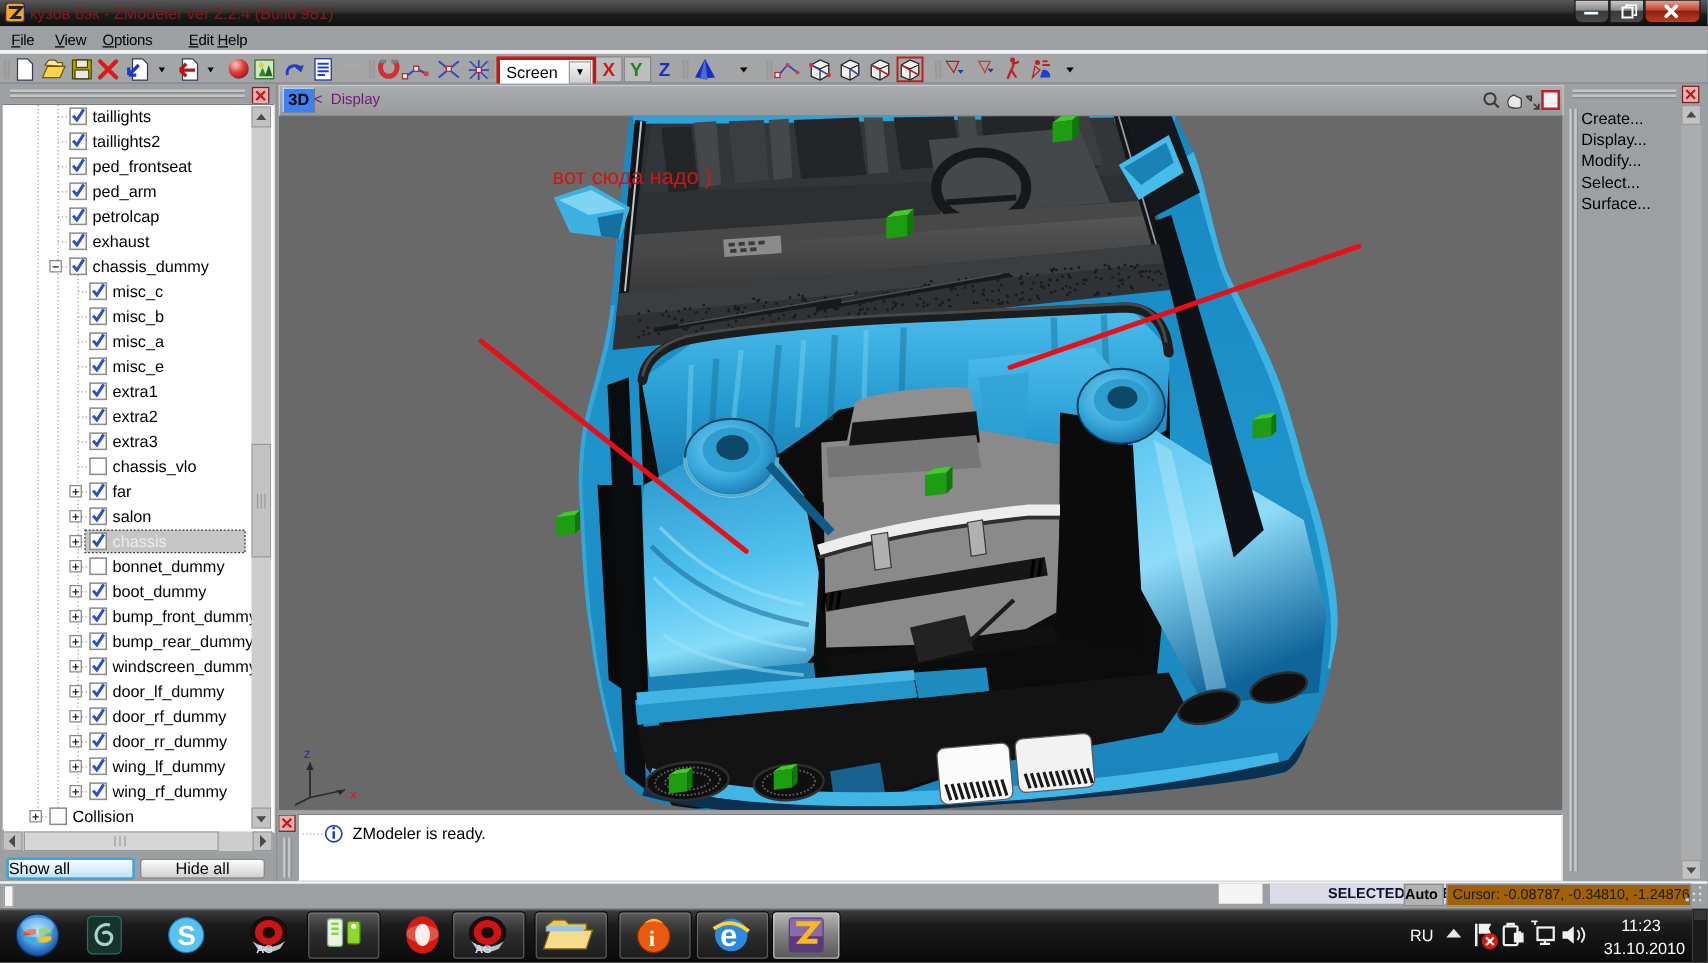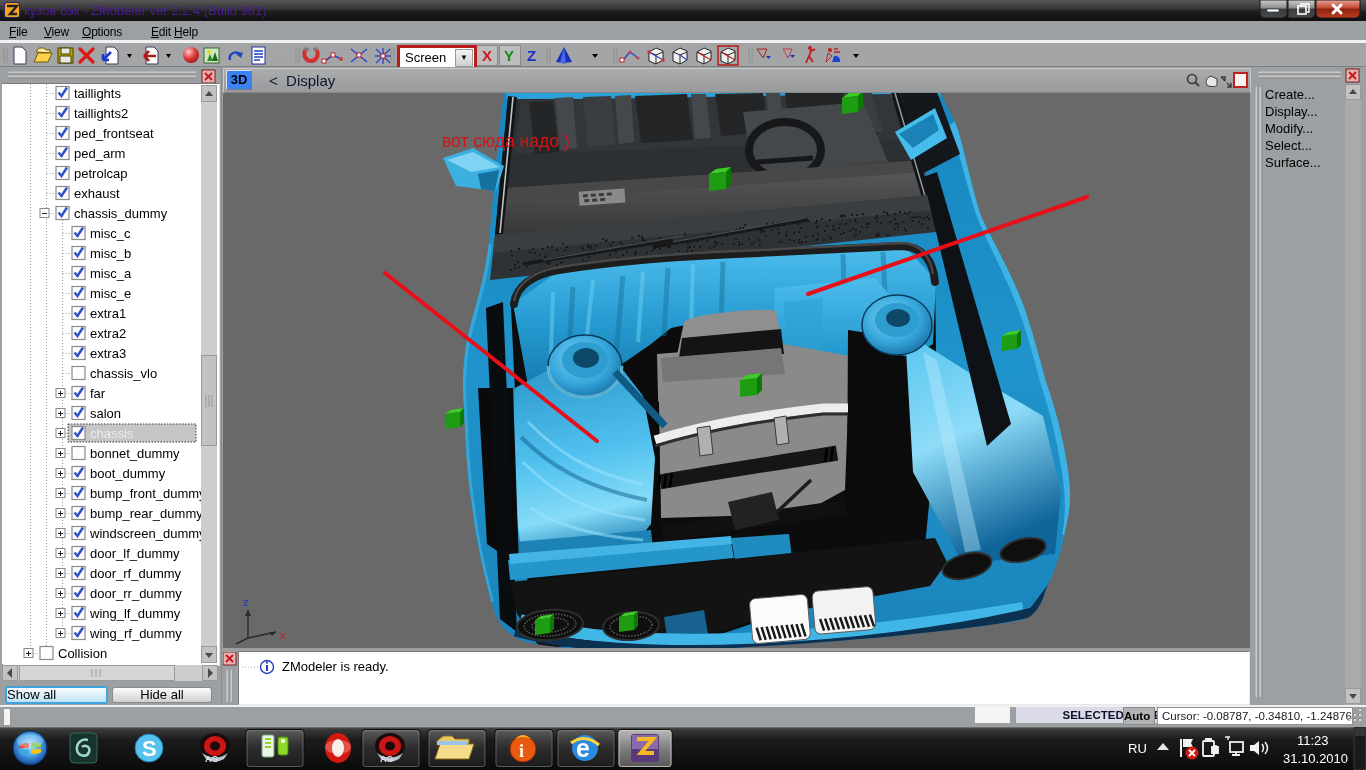--- a/index.html
+++ b/index.html
@@ -1,20 +1,20 @@
 <!DOCTYPE html>
 <html><head>
 <meta charset="utf-8">
 <style>
 html,body{margin:0;padding:0;width:1366px;height:770px;overflow:hidden;
 font-family:"Liberation Sans",sans-serif;background:#9da0a2;}
 .abs{position:absolute;}
 #titlebar{left:0;top:0;width:1366px;height:21px;
 background:linear-gradient(#585858,#333 45%,#1d1d1d 55%,#101010);}
-#titletext{left:24px;top:3px;color:#4c1d95;font-size:13px;}
+#titletext{left:24px;top:3px;color:#7f1d1d;font-size:13px;}
 #menubar{left:0;top:21px;width:1366px;height:22px;
 background:#9da0a2;}
 .mi{position:absolute;top:0;height:22px;line-height:22px;font-size:12px;color:#000;letter-spacing:-0.2px;text-align:center;}
 #toolbar{left:0;top:40px;width:1366px;height:23px;
 background:#a3a5a7;border-top:3px solid #f0f1f2;border-bottom:1px solid #7e8082;}
 #mainarea{left:0;top:67px;width:1366px;height:638px;background:#9da0a2;}
 #statusbar{left:0;top:705px;width:1366px;height:22px;background:#9da0a2;border-top:2px solid #eff0f1;}
 #taskbar{left:0;top:727px;width:1366px;height:43px;
 background:linear-gradient(#404040,#1b1b1b 30%,#0a0a0a);}
 .sbox{position:absolute;top:2px;height:16px;font-size:11.5px;line-height:16px;white-space:nowrap;overflow:hidden;}
@@ -608,21 +608,21 @@
 <g stroke="#2a2a2a" stroke-width="1.4" fill="none">
       <path d="M25,518 V546 M25,546 L53,540 M25,546 L13,552"></path>
     </g>
 <path d="M25,518 l-3,6 h6 z" fill="#2a2a2a"></path>
 <path d="M53,540 l-7,0 l3,4 z" fill="#2a2a2a"></path>
 <text x="20" y="514" font-size="11" fill="#2233cc" font-family="Liberation Sans">z</text>
 <text x="57" y="547" font-size="11" fill="#cc2222" font-family="Liberation Sans">x</text>
 </svg>
 <div class="abs" style="left:223px;top:68px;width:1026px;height:23px;background:linear-gradient(#aaacae,#989a9c);border:1px solid #c8c9ca;border-bottom:1px solid #85878a;"></div>
 <div class="abs" style="left:226px;top:70px;width:24px;height:18px;background:#3b82f6;border:1px solid #e0e0e0;border-right-color:#7a7a7a;border-bottom-color:#7a7a7a;text-align:center;font-size:13px;font-weight:bold;line-height:18px;">3D</div>
-<div class="abs" style="left:269px;top:72px;font-size:15px;color:#0f172a;">&lt;&nbsp;&nbsp;Display</div>
+<div class="abs" style="left:251px;top:72px;font-size:12px;color:#701a75;">&lt;&nbsp;&nbsp;Display</div>
 <svg class="abs" style="left:1185px;top:72px" width="64" height="17">
  <circle cx="7" cy="7" r="4.5" fill="none" stroke="#3a3a3a" stroke-width="1.6"></circle>
  <path d="M10 10l4 4" stroke="#3a3a3a" stroke-width="1.8"></path>
  <path d="M22 13c-2-3 0-7 2-8l2-1l2 1l2 1l2 1v6c0 2-8 2-10 0z" fill="#e8e8e8" stroke="#3a3a3a"></path>
  <path d="M36 5h4v4m6 2v4h-4m-6-10l4 4m2 2l4 4" stroke="#3a3a3a" stroke-width="1.4" fill="none"></path>
  <rect x="49" y="1" width="13" height="14" fill="#f4f4f4" stroke="#c02020" stroke-width="2"></rect>
 </svg>
 
 <div class="abs" style="left:222px;top:649px;width:1029px;height:56px;background:#9da0a2;"></div>
 <svg class="abs" style="left:223px;top:652px" width="14" height="52">
@@ -669,21 +669,21 @@
  <text x="12" y="49" font-size="13" fill="#000" font-family="Liberation Sans">Display...</text>
  <text x="12" y="66" font-size="13" fill="#000" font-family="Liberation Sans">Modify...</text>
  <text x="12" y="83" font-size="13" fill="#000" font-family="Liberation Sans">Select...</text>
  <text x="12" y="100" font-size="13" fill="#000" font-family="Liberation Sans">Surface...</text>
 </svg>
 <div class="abs" id="statusbar"></div>
 <div class="abs sbox" style="left:3px;top:708px;width:6px;background:#f4f4f4;border:1px solid #9a9a9a;"></div>
 <div class="abs sbox" style="left:975px;top:707px;width:35px;background:#f4f4f4;"></div>
 <div class="abs sbox" style="left:1016px;top:707px;width:102px;background:#dcdce8;font-weight:bold;text-align:center;color:#10102a;padding-left:45px;">SELECTED MODE</div>
 <div class="abs sbox" style="left:1123px;top:707px;width:30px;background:#b0b2b4;border:1px solid #8a8c8e;font-weight:bold;text-align:left;">Auto</div>
-<div class="abs sbox" style="left:1157px;top:707px;width:190px;background:#ffffff;border:1px solid #909294;color:#1a1a1a;padding-left:4px;">Cursor: -0.08787, -0.34810, -1.24876</div>
+<div class="abs sbox" style="left:1157px;top:707px;width:190px;background:#a16207;border:1px solid #909294;color:#1a1a1a;padding-left:4px;">Cursor: -0.08787, -0.34810, -1.24876</div>
 <svg class="abs" style="left:1348px;top:708px" width="16" height="17">
  <g fill="#8f8f8f">
       <rect x="10" y="10" width="3" height="3"></rect>
       <rect x="10" y="5" width="3" height="3"></rect>
       <rect x="10" y="0" width="3" height="3"></rect>
       <rect x="5" y="10" width="3" height="3"></rect>
       <rect x="5" y="5" width="3" height="3"></rect>
       <rect x="0" y="10" width="3" height="3"></rect>
     </g>
  <g fill="#dcdcdc">

